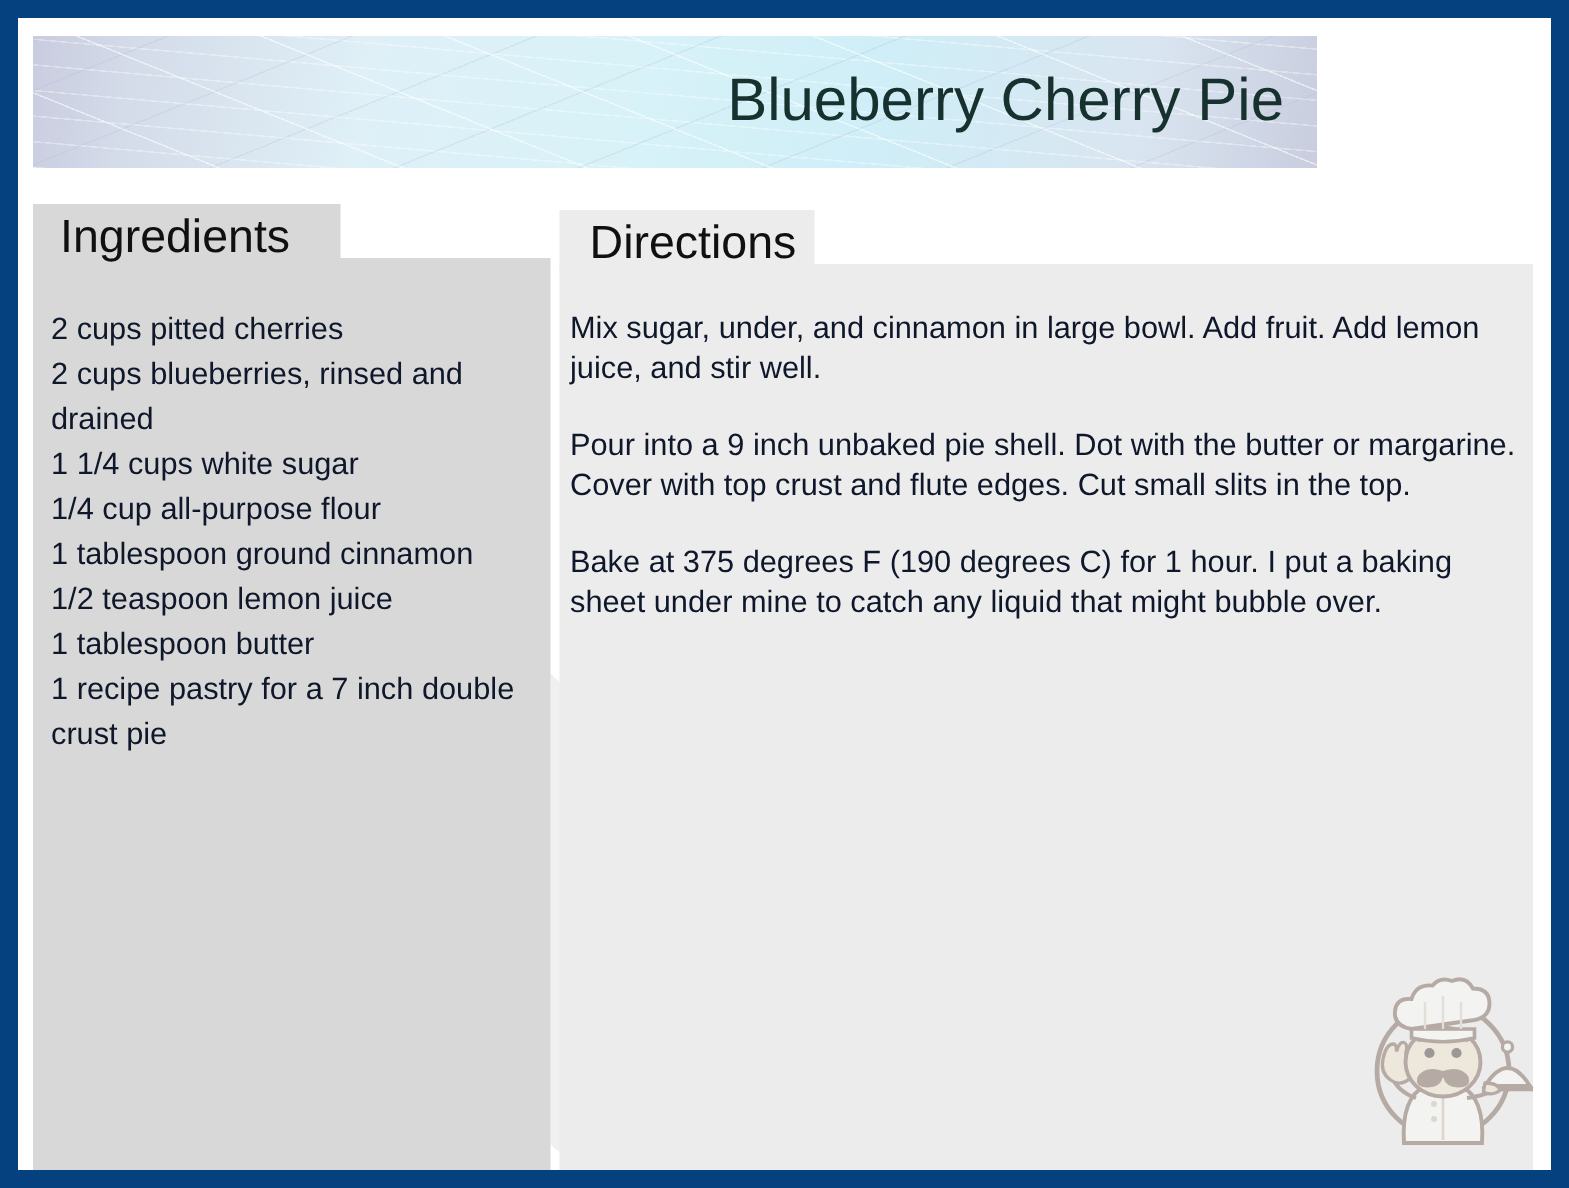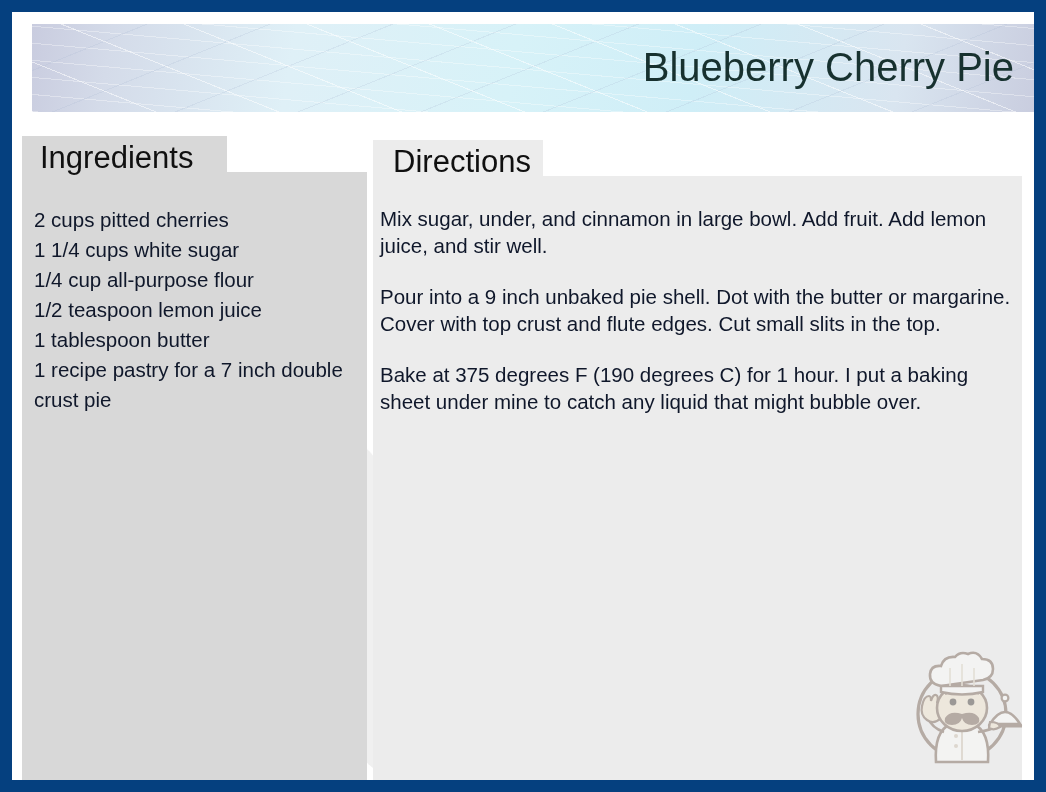--- a/index.html
+++ b/index.html
@@ -78,23 +78,23 @@
     position: absolute;
     border-radius: 50%;
     background: radial-gradient(circle at 34% 30%, #ffffff 0%, #e4e7ea 38%, #c9ced4 72%, #b9bfc6 100%);
     box-shadow: inset -4px -5px 9px rgba(150,157,165,0.55),
                 0 1px 3px rgba(140,148,156,0.35);
   }
 
   
   .banner {
     position: absolute;
-    left: 20px;
+    left: 10px;
     top: 12px;
-    width: 1004px;
+    width: 856px;
     height: 88px;
     background:
       linear-gradient(100deg,
         #c9ccdf 0%,
         #d4dbe9 8%,
         #dff0f7 26%,
         #d7f2f8 48%,
         #cfeef7 66%,
         #d9e5f0 86%,
         #c9cddf 100%);
@@ -237,22 +237,24 @@
       <div class="banner-texture"></div>
       <div class="banner-title">Blueberry Cherry Pie</div>
     </div>
 
     <div class="panel panel-ingredients"></div>
     <div class="tab tab-ingredients">
       <span class="tab-label">Ingredients</span>
     </div>
     <div class="panel-body body-ingredients">
       <div class="ing-line">2 cups pitted cherries</div>
+      <div class="ing-line">2 cups blueberries, rinsed and drained</div>
       <div class="ing-line">1 1/4 cups white sugar</div>
       <div class="ing-line">1/4 cup all-purpose flour</div>
+      <div class="ing-line">1 tablespoon ground cinnamon</div>
       <div class="ing-line">1/2 teaspoon lemon juice</div>
       <div class="ing-line">1 tablespoon butter</div>
       <div class="ing-line">1 recipe pastry for a 7 inch double crust pie</div>
     </div>
 
     <div class="panel panel-directions"></div>
     <div class="tab tab-directions">
       <span class="tab-label">Directions</span>
     </div>
     <div class="panel-body body-directions">

